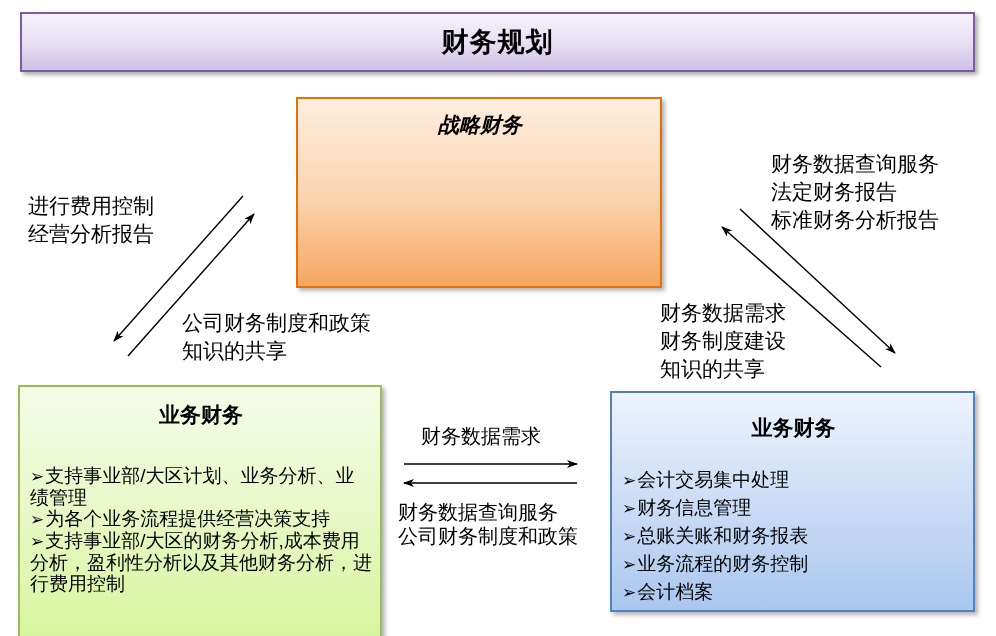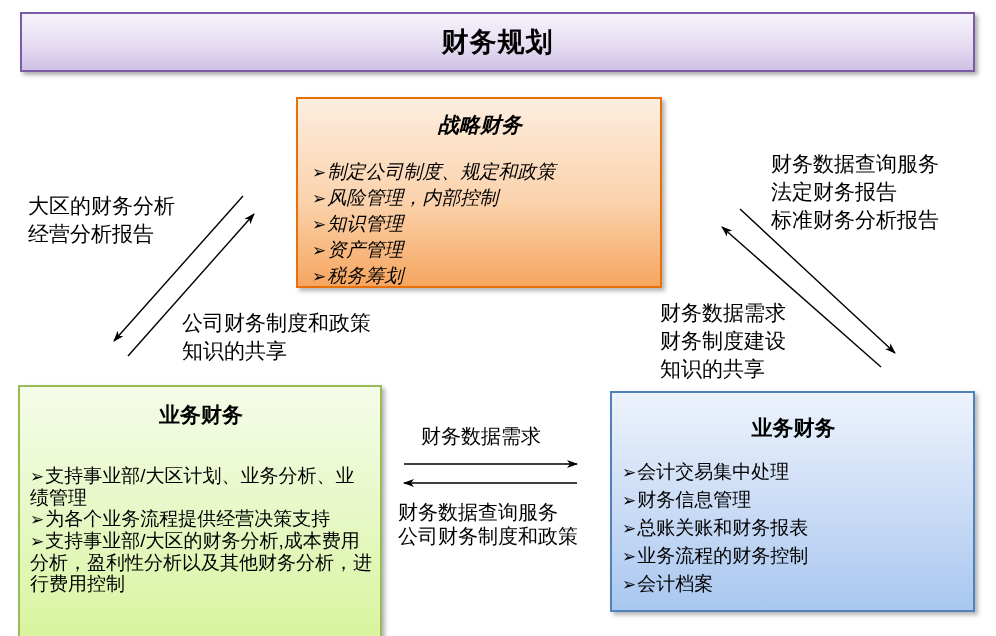--- a/index.html
+++ b/index.html
@@ -56,21 +56,21 @@
     background: linear-gradient(180deg, #F5FCE8 0%, #E7F8C6 50%, #D7F49C 100%);
     padding: 14px 8px 0 10px;
   }
   .box-business ul { margin-top: 36px; line-height: 21px; }
   .box-shared {
     left: 610px; top: 391px; width: 365px; height: 221px;
     border: 2px solid #4F81BD;
     background: linear-gradient(180deg, #EDF3FC 0%, #CCDDF6 50%, #A9C7EF 100%);
     padding: 21px 8px 0 10px;
   }
-  .box-shared ul { margin-top: 16px; line-height: 27px; }
+  .box-shared ul { margin-top: 24px; line-height: 27px; }
   .flow-label {
     position: absolute;
     font-size: 21px;
     line-height: 28px;
     white-space: nowrap;
   }
   .flow-label.small { font-size: 20px; line-height: 24px; }
   .arrow-layer {
     position: absolute; left: 0; top: 0;
     width: 996px; height: 636px;
@@ -96,27 +96,20 @@
     <line x1="243" y1="196" x2="114" y2="341" marker-end="url(#ah)"></line>
     <line x1="128" y1="356" x2="254" y2="214" marker-end="url(#ah)"></line>
     <line x1="881" y1="367" x2="722" y2="227" marker-end="url(#ah)"></line>
     <line x1="740" y1="209" x2="895" y2="353" marker-end="url(#ah)"></line>
     <line x1="404" y1="464" x2="577" y2="464" marker-end="url(#ah)"></line>
     <line x1="577" y1="483" x2="404" y2="483" marker-end="url(#ah)"></line>
   </svg>
 
   <div class="box box-strategic">
     <div class="box-title">战略财务</div>
-    <ul>
-        <li><span class="bullet">➢</span>制定公司制度、规定和政策</li>
-        <li><span class="bullet">➢</span>风险管理，内部控制</li>
-        <li><span class="bullet">➢</span>知识管理</li>
-        <li><span class="bullet">➢</span>资产管理</li>
-        <li><span class="bullet">➢</span>税务筹划</li>
-      </ul>
   </div>
 
   <div class="box box-business">
     <div class="box-title">业务财务</div>
     <ul>
         <li><span class="bullet">➢</span>支持事业部/大区计划、业务分析、业绩管理</li>
         <li><span class="bullet">➢</span>为各个业务流程提供经营决策支持</li>
         <li><span class="bullet">➢</span>支持事业部/大区的财务分析,成本费用分析，盈利性分析以及其他财务分析，进行费用控制</li>
       </ul>
   </div>
@@ -126,21 +119,21 @@
     <ul>
         <li><span class="bullet">➢</span>会计交易集中处理</li>
         <li><span class="bullet">➢</span>财务信息管理</li>
         <li><span class="bullet">➢</span>总账关账和财务报表</li>
         <li><span class="bullet">➢</span>业务流程的财务控制</li>
         <li><span class="bullet">➢</span>会计档案</li>
       </ul>
   </div>
 
   <div class="flow-label" style="left:28px; top:192px;">
-      <div>大区的财务分析</div>
+      <div>进行费用控制</div>
       <div>经营分析报告</div>
     </div>
 
   <div class="flow-label" style="left:182px; top:309px;">
       <div>公司财务制度和政策</div>
       <div>知识的共享</div>
     </div>
 
   <div class="flow-label" style="left:771px; top:150px;">
       <div>财务数据查询服务</div>

